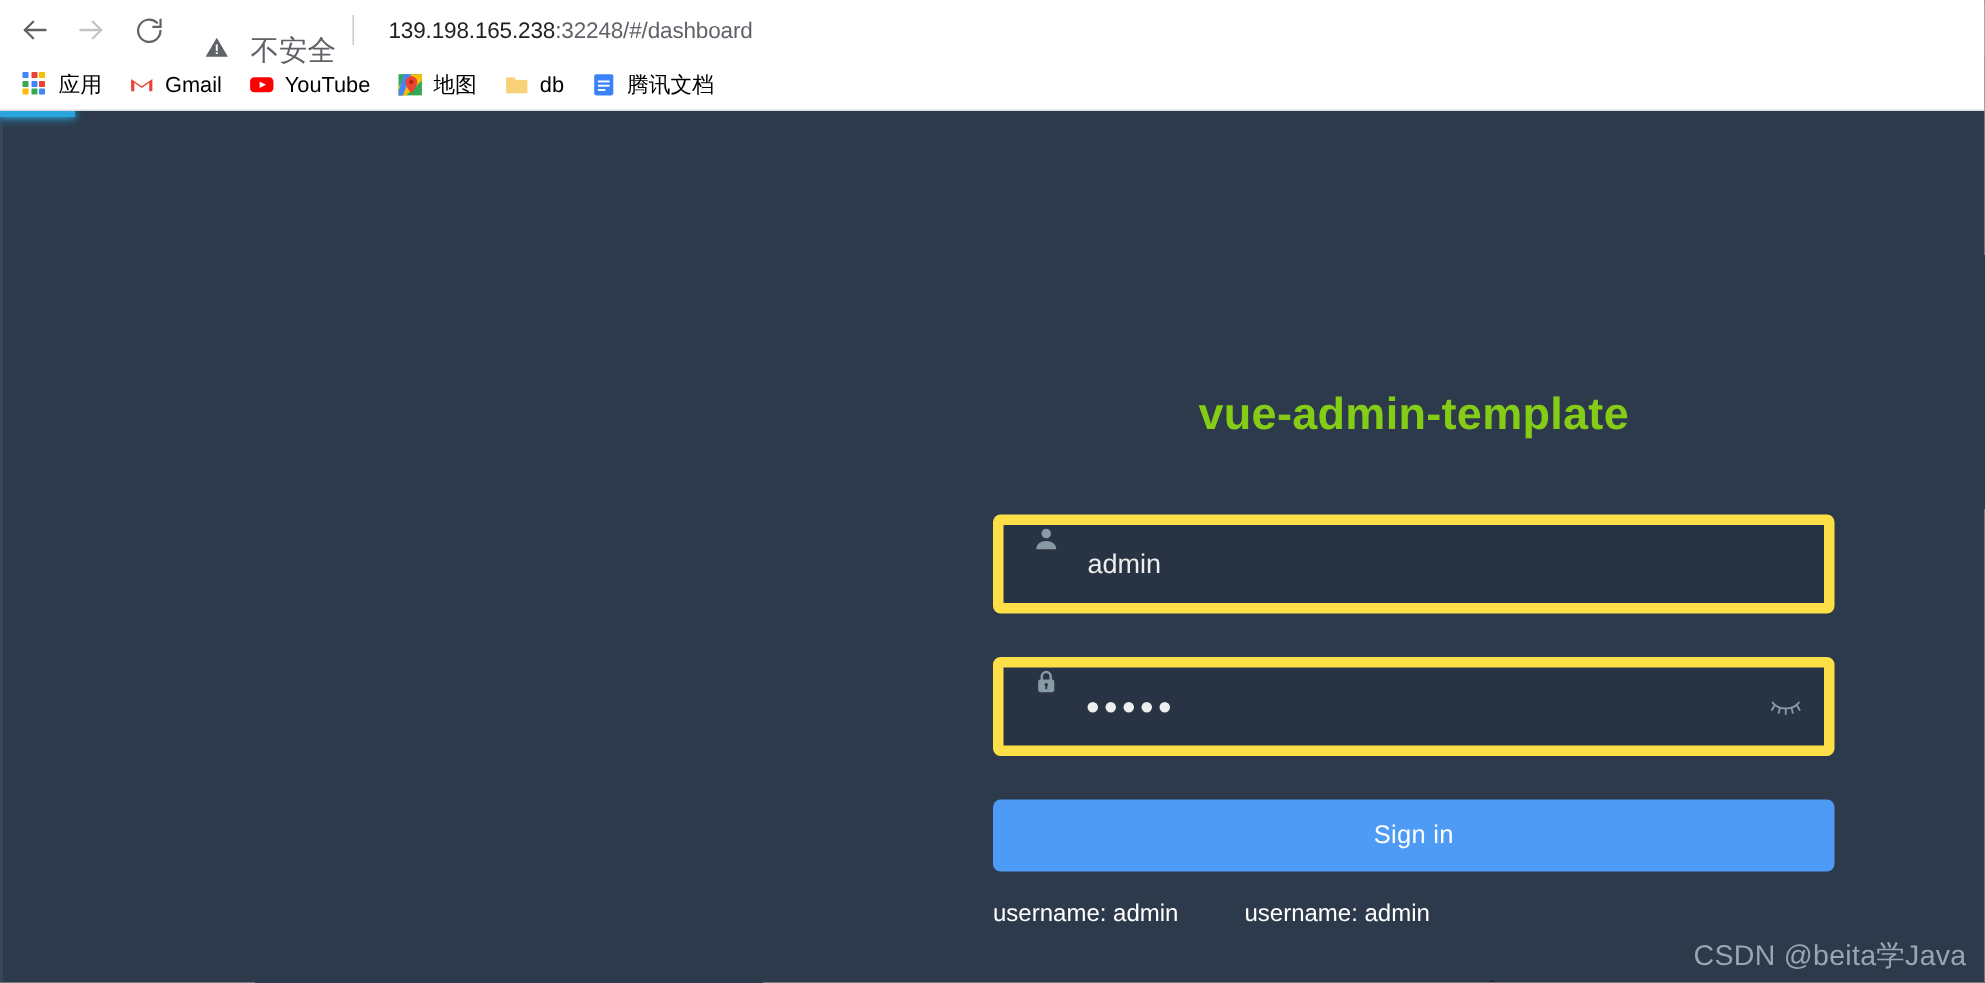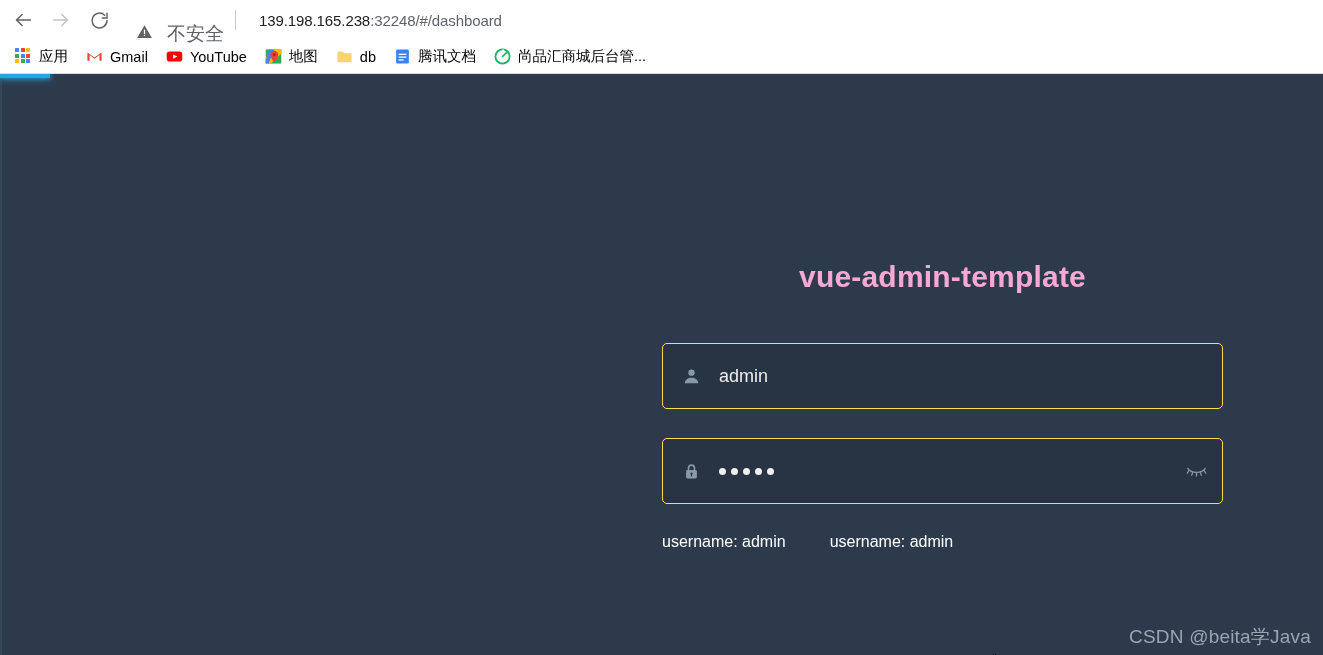--- a/index.html
+++ b/index.html
@@ -154,34 +154,34 @@
     position: absolute;
     left: 662px;
     top: 186px;
     width: 561px;
   }
 
   .login-title {
     margin: 0 0 49px 0;
     font-size: 30px;
     font-weight: bold;
-    color: #f9a8d4;
+    color: #84cc16;
     text-align: center;
     letter-spacing: 0.2px;
   }
 
   .field {
     position: relative;
     height: 66px;
     margin-bottom: 29px;
     background: #283443;
-    border: 1px solid #fde047;
+    border: 7px solid #fde047;
     border-radius: 5px;
     display: flex;
-    align-items: center;
+    align-items: flex-start;
   }
 
   .field-ico {
     width: 56px;
     flex: 0 0 56px;
     display: flex;
     align-items: center;
     justify-content: center;
     color: #889aa4;
   }
@@ -390,30 +390,20 @@
           <svg width="17" height="17" viewBox="0 0 24 24">
             <rect x="3" y="2" width="18" height="20" rx="2" fill="#3b82f6"></rect>
             <rect x="6.5" y="8" width="11" height="1.8" fill="#ffffff"></rect>
             <rect x="6.5" y="12" width="11" height="1.8" fill="#ffffff"></rect>
             <rect x="6.5" y="16" width="7" height="1.8" fill="#ffffff"></rect>
           </svg>
         </span>
         <span class="bm-label">腾讯文档</span>
       </div>
 
-      <div class="bm">
-        <span class="bm-ico">
-          <svg width="17" height="17" viewBox="0 0 24 24">
-            <circle cx="12" cy="12" r="10" fill="none" stroke="#18b566" stroke-width="2.6"></circle>
-            <path d="M12 12 L19 5" stroke="#18b566" stroke-width="2.4" stroke-linecap="round"></path>
-            <path d="M14 3.5 a9.5 9.5 0 0 0-2 -0.5" stroke="#ffffff" stroke-width="2.8"></path>
-          </svg>
-        </span>
-        <span class="bm-label">尚品汇商城后台管...</span>
-      </div>
 
     </div>
   </div>
 
   <div class="page-area">
 
     <div class="nprogress"></div>
     <div class="left-rail"></div>
 
     <form class="login-form">
@@ -453,20 +443,21 @@
               <line x1="3.2" y1="8.6" x2="1.4" y2="11.6"></line>
               <line x1="7.5" y1="10.6" x2="6.6" y2="13.9"></line>
               <line x1="12" y1="11.3" x2="12" y2="14.7"></line>
               <line x1="16.5" y1="10.6" x2="17.4" y2="13.9"></line>
               <line x1="20.8" y1="8.6" x2="22.6" y2="11.6"></line>
             </svg>
           </span>
         </button>
       </div>
 
+      <button type="submit" class="signin-btn">Sign in</button>
 
       <div class="tips">
         <span>username: admin</span>
         <span>username: admin</span>
       </div>
     </form>
 
     <div class="watermark">CSDN @beita学Java</div>
 
     <span class="cursor">

